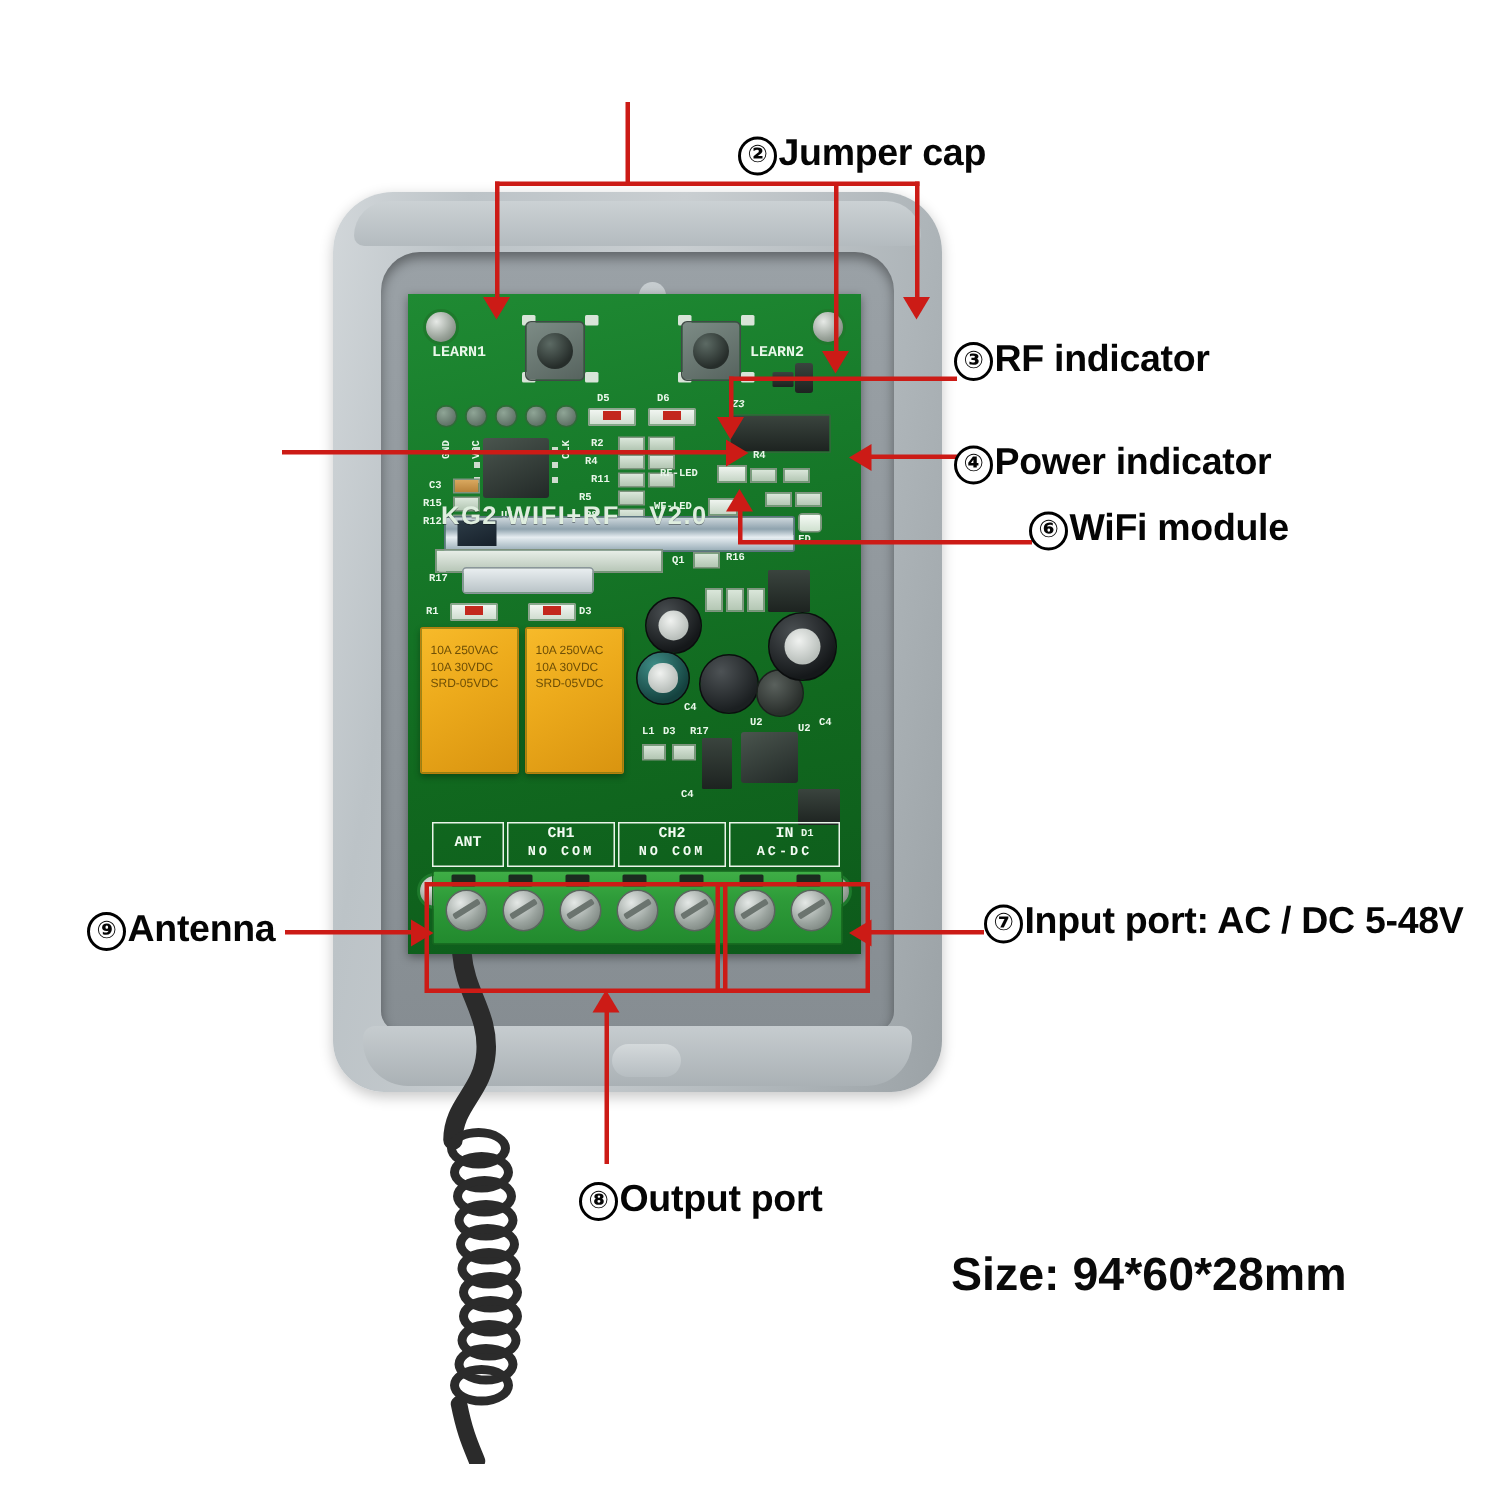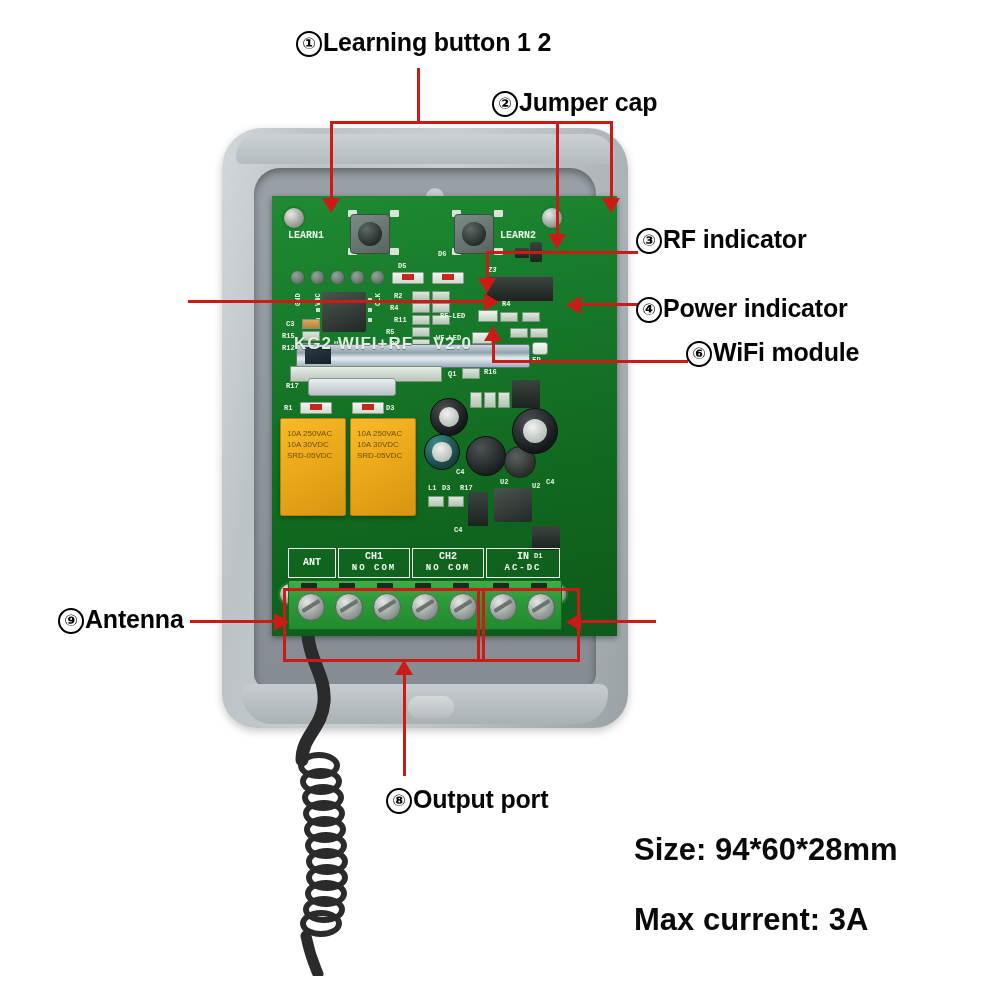--- a/index.html
+++ b/index.html
@@ -89,21 +89,20 @@
     background:linear-gradient(180deg,#c7cdd0,#a9b0b4);
     border-radius:9px;
   }
 
   
   .pcb{
     position:absolute;
     left:272px;top:196px;width:302px;height:440px;
     background:linear-gradient(168deg,#1f8a33 0%,#177a2a 30%,#11691f 64%,#0d5a1b 100%);
     box-shadow:0 2px 6px rgba(0,0,0,.4);
-    padding-left:43px;
   }
   .silk{position:absolute;color:#eaf7ea;font-family:"Liberation Mono","DejaVu Sans Mono",monospace;font-weight:700;}
   .silk-sm{font-size:7px;}
   .silk-md{font-size:10px;}
   .rot{transform:rotate(-90deg);transform-origin:left top;}
 
   .screwpad{
     position:absolute;width:20px;height:20px;border-radius:50%;
     background:radial-gradient(circle at 35% 32%,#e6e9e6,#9aa39a 58%,#6d766d);
     border:2px solid #1e7a2c;
@@ -283,21 +282,21 @@
     <div class="viahole" style="left:78px;top:74px;"></div>
     <div class="viahole" style="left:98px;top:74px;"></div>
     <div class="silk silk-sm rot" style="left:22px;top:110px;">GND</div>
     <div class="silk silk-sm rot" style="left:42px;top:110px;">VCC</div>
     <div class="silk silk-sm rot" style="left:62px;top:110px;">RST</div>
     <div class="silk silk-sm rot" style="left:82px;top:110px;">DAT</div>
     <div class="silk silk-sm rot" style="left:102px;top:110px;">CLK</div>
 
     <div class="silk silk-sm" style="left:126px;top:66px;">D5</div>
     <div class="diode" style="left:120px;top:76px;"></div>
-    <div class="silk silk-sm" style="left:166px;top:54px;">D6</div>
+    <div class="silk silk-sm" style="left:166px;top:66px;">D6</div>
     <div class="diode" style="left:160px;top:76px;"></div>
 
     <div class="ic" style="left:50px;top:96px;"></div>
     <div class="icpin" style="left:44px;top:102px;"></div>
     <div class="icpin" style="left:44px;top:112px;"></div>
     <div class="icpin" style="left:44px;top:122px;"></div>
     <div class="icpin" style="left:96px;top:102px;"></div>
     <div class="icpin" style="left:96px;top:112px;"></div>
     <div class="icpin" style="left:96px;top:122px;"></div>
     <div class="silk silk-sm" style="left:62px;top:144px;">U1</div>
@@ -475,46 +474,45 @@
   <div class="lead h" style="left:574px;top:620px;width:82px;"></div>
   <div class="arrow left" style="left:566px;top:613px;"></div>
 
   <div class="rbox" style="left:283px;top:588px;width:196px;height:68px;"></div>
   <div class="lead v" style="left:403px;top:672px;height:104px;"></div>
   <div class="arrow up" style="left:395px;top:660px;"></div>
 
   <div class="lead h" style="left:190px;top:620px;width:88px;"></div>
   <div class="arrow right" style="left:274px;top:613px;"></div>
 
-  <div class="callout" style="left:296px;top:28px;">
-    <span class="cnum">①</span><span>Learning button 1 2</span>
-  </div>
 
   <div class="callout" style="left:492px;top:88px;">
     <span class="cnum">②</span><span>Jumper cap</span>
   </div>
 
   <div class="callout" style="left:636px;top:294px;">
     <span class="cnum">④</span><span>Power indicator</span>
   </div>
 
   <div class="callout" style="left:636px;top:225px;">
     <span class="cnum">③</span><span>RF indicator</span>
   </div>
 
 
   <div class="callout" style="left:686px;top:338px;">
     <span class="cnum">⑥</span><span>WiFi module</span>
   </div>
 
+  <div class="callout" style="left:656px;top:600px;">
+    <span class="cnum">⑦</span><span>Input port: AC / DC 5-48V</span>
+  </div>
 
   <div class="callout" style="left:386px;top:785px;">
     <span class="cnum">⑧</span><span>Output port</span>
   </div>
 
   <div class="callout" style="left:58px;top:605px;">
     <span class="cnum">⑨</span><span>Antenna</span>
   </div>
 
   <div class="spec" style="left:634px;top:832px;">Size: 94*60*28mm</div>
-  <div class="spec" style="left:634px;top:902px;">Max current: 3A</div>
 
 </div>
 
 </body></html>

